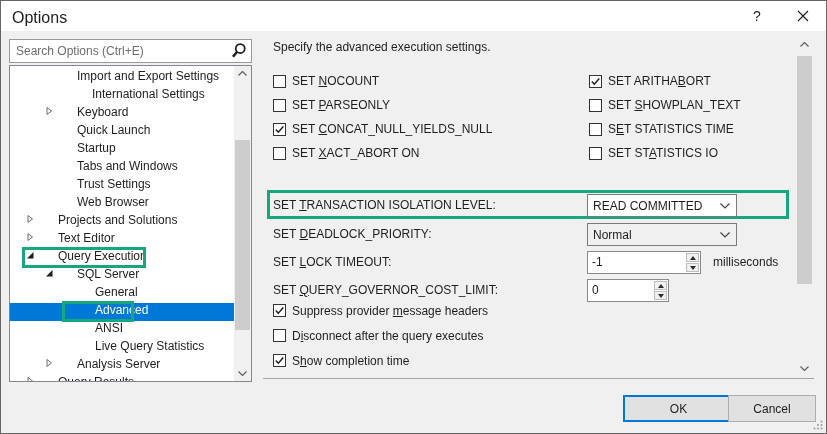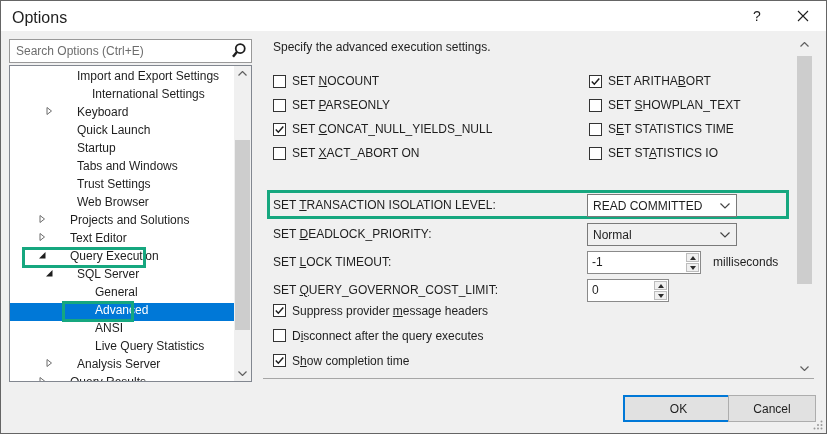--- a/index.html
+++ b/index.html
@@ -27,21 +27,21 @@
   .tree { position:absolute; left:8px; top:64px; width:243px; height:317px;
           background:#fff; border:1px solid #828790; overflow:hidden; }
   .tree-row { position:absolute; left:0; height:18px; width:calc(100% - 17px);
               display:flex; align-items:flex-start; font-size:12px; color:#1e1e1e;gap:20px; }
   .tree-row.selected { background:var(--accent); color:#ffffff; }
   .tree-row .arrow { width:12px; height:12px; flex:none; position:relative; }
   .tree-row .arrow svg { position:absolute; left:0; top:0; width:12px; height:12px; display:none; }
   .tree-row .arrow.collapsed .svg-col { display:block; }
   .tree-row .arrow.expanded  .svg-exp { display:block; }
   .tree-row .tree-label { margin-left:2px; white-space:nowrap; }
-  .tree-row.d0 { padding-left:26px; } .tree-row.d1 { padding-left:33px; } .tree-row.d2 { padding-left:51px; }
+  .tree-row.d0 { padding-left:14px; } .tree-row.d1 { padding-left:33px; } .tree-row.d2 { padding-left:51px; }
   .annotation { position:absolute; border:3px solid var(--annotation); pointer-events:none; }
   .anno-qe  { left:12px; top:181px; width:124px; height:21px; }
   .anno-adv { left:52px; top:235px; width:72px;  height:21px; }
 
   
   .vscroll { position:absolute; width:17px; background:#f0f0f0; }
   .tree-scroll  { right:0; top:0; height:100%; }
   .panel-scroll { left:795px; top:36px; height:339px; }
   .vscroll .sb-arrow { position:absolute; left:0; width:17px; height:15px;
                        display:flex; align-items:center; justify-content:center; }

